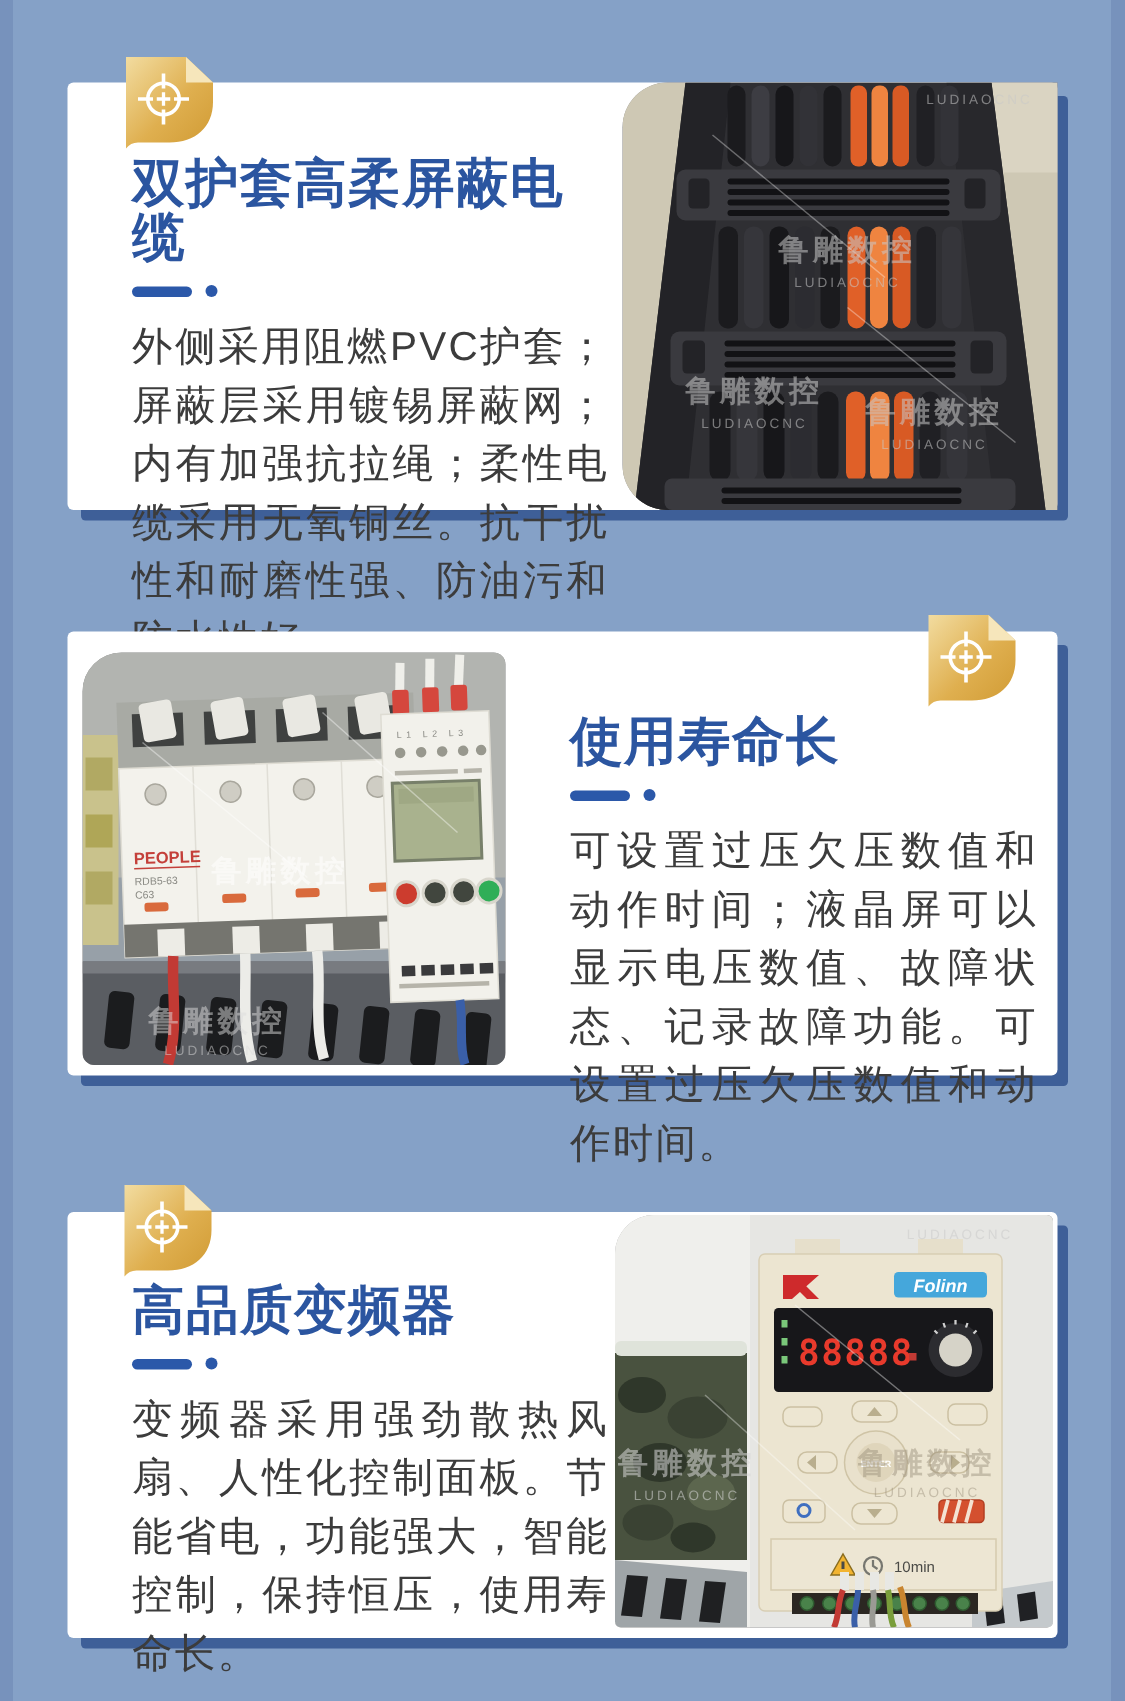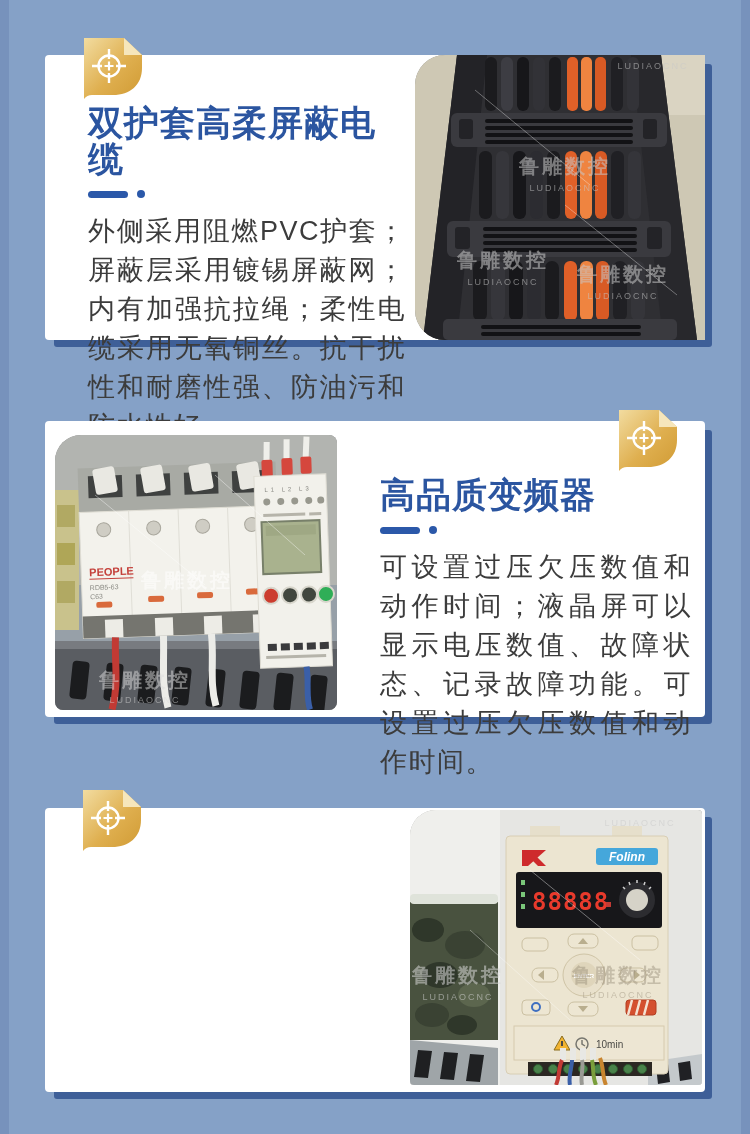--- a/index.html
+++ b/index.html
@@ -176,21 +176,21 @@
         <path d="M41,0 L59,17 H41 Z" fill="#F6E6BB"></path>
         <g transform="translate(26,28)" stroke="#FFFFFF" fill="none">
           <circle r="10.5" stroke-width="2.4"></circle>
           <path d="M0,-17 V-7 M0,7 V17 M-17,0 H-7 M7,0 H17" stroke-width="2.4"></path>
           <path d="M0,-4.5 V4.5 M-4.5,0 H4.5" stroke-width="2.2"></path>
         </g>
       </svg>
     </div>
 
     <div class="content">
-      <div class="title">高品质变频器</div>
+      <div class="title">使用寿命长</div>
       <div class="divider">
         <span class="bar"></span>
         <span class="dot"></span>
       </div>
       <div class="body-text">可设置过压欠压数值和动作时间；液晶屏可以显示电压数值、故障状态、记录故障功能。可设置过压欠压数值和动作时间。</div>
     </div>
 
     <div class="photo" id="photo2">
       <svg viewBox="0 0 282 275" width="282" height="275">
         <rect width="282" height="160" fill="#B2B4B0"></rect>
@@ -314,20 +314,28 @@
         <path d="M1,0 H41 L59,17 V30 C59,47 47,57 30,57 H9 Q4,57 1,61 Z" fill="url(#goldGrad)"></path>
         <path d="M41,0 L59,17 H41 Z" fill="#F6E6BB"></path>
         <g transform="translate(26,28)" stroke="#FFFFFF" fill="none">
           <circle r="10.5" stroke-width="2.4"></circle>
           <path d="M0,-17 V-7 M0,7 V17 M-17,0 H-7 M7,0 H17" stroke-width="2.4"></path>
           <path d="M0,-4.5 V4.5 M-4.5,0 H4.5" stroke-width="2.2"></path>
         </g>
       </svg>
     </div>
 
+    <div class="content">
+      <div class="title">高品质变频器</div>
+      <div class="divider">
+        <span class="bar"></span>
+        <span class="dot"></span>
+      </div>
+      <div class="body-text">变频器采用强劲散热风扇、人性化控制面板。节能省电，功能强大，智能控制，保持恒压，使用寿命长。</div>
+    </div>
 
     <div class="photo" id="photo3">
       <svg viewBox="0 0 292 275" width="292" height="275">
         <rect width="292" height="275" fill="#E6E6E3"></rect>
         <rect x="0" y="0" width="90" height="275" fill="#EFEFEC"></rect>
 
         <rect x="0" y="92" width="88" height="138" fill="#49523F"></rect>
         <ellipse cx="18" cy="120" rx="16" ry="12" fill="#2F372A"></ellipse>
         <ellipse cx="55" cy="135" rx="20" ry="14" fill="#3A4233"></ellipse>
         <ellipse cx="30" cy="165" rx="18" ry="13" fill="#2F372A"></ellipse>

